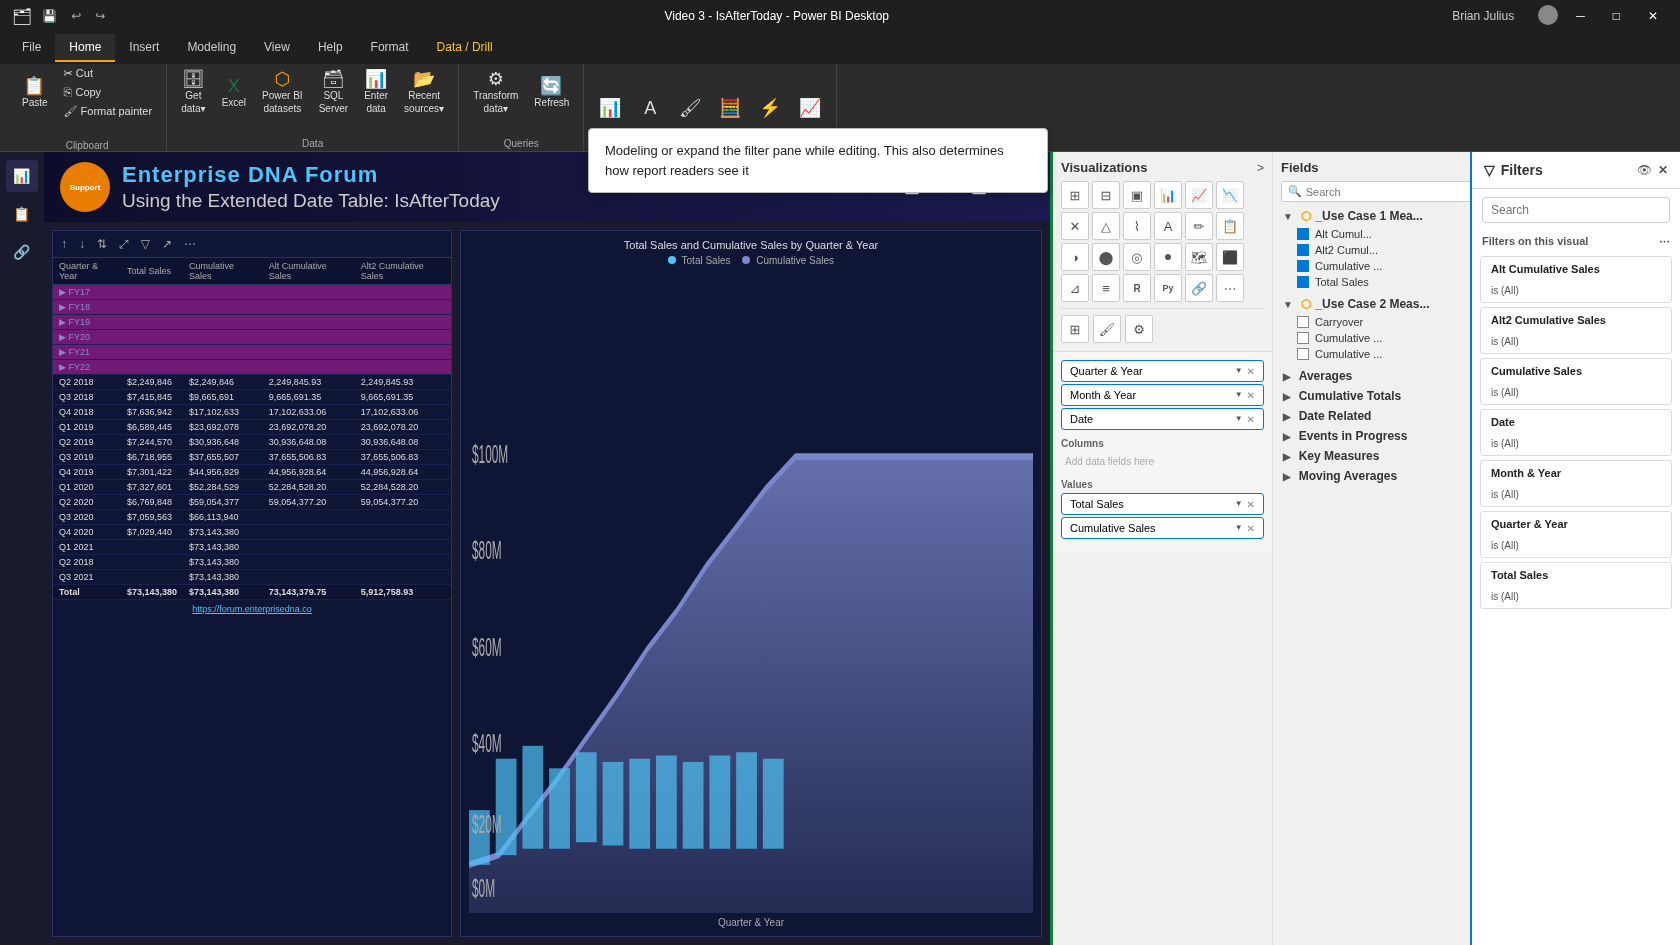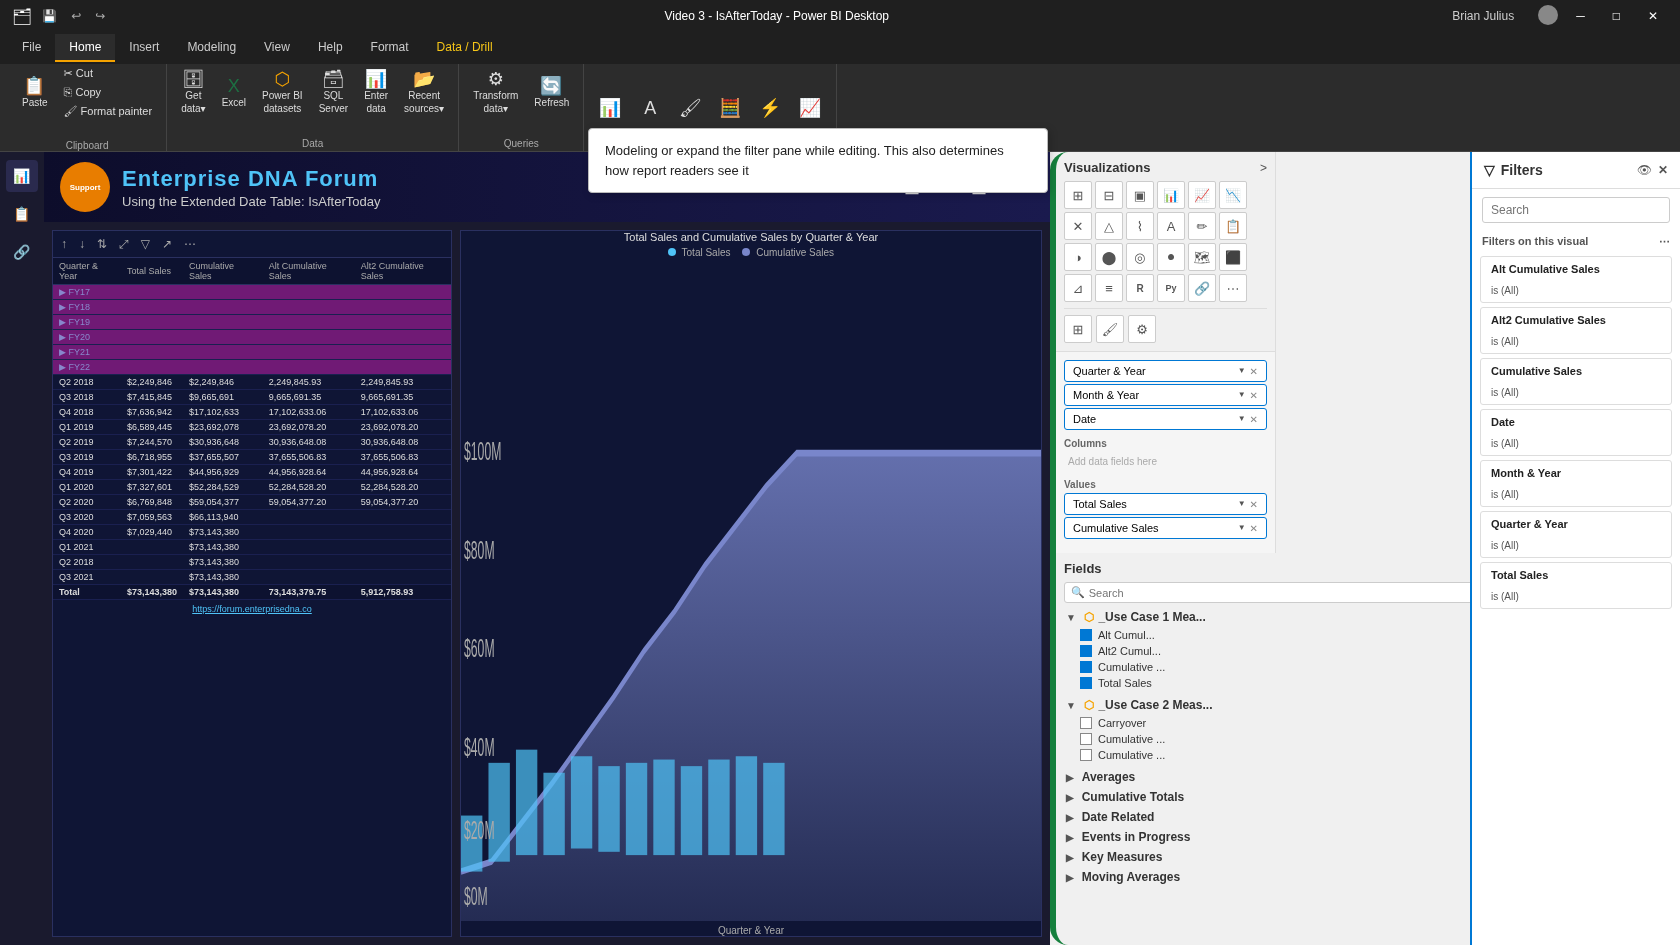--- a/index.html
+++ b/index.html
@@ -157,21 +157,21 @@
       font-weight: bold;
       text-align: left;
     }
     .report-title {
       font-size: 22px;
       font-weight: 700;
       color: #4fc3f7;
       letter-spacing: 1px;
     }
     .report-subtitle {
-      font-size: 13px;
+      font-size: 19px;
       color: #ccc;
       margin-top: 2px;
     }
     .report-right {
       margin-left: auto;
       display: flex;
       gap: 20px;
       color: #aaa;
       font-size: 11px;
     }
@@ -228,20 +228,21 @@
     table.data-table tr.total td { font-weight: bold; background: #0d1230; }
     .fy-row td { background: #701a75; color: #8888cc; }
 
     
     .chart-panel {
       flex: 1;
       background: #0f1535;
       border: 1px solid #2a3060;
       display: flex;
       flex-direction: column;
+      padding: 8px;
     }
     .chart-title {
       color: #ddd;
       font-size: 11px;
       text-align: center;
       margin-bottom: 4px;
     }
     .chart-legend {
       display: flex;
       gap: 12px;
@@ -362,24 +363,23 @@
     .well-placeholder {
       color: #aaa;
       font-size: 10px;
       padding: 4px;
     }
 
     
     .right-pane {
       width: 630px;
       display: flex;
-      flex-direction: column;
+      flex-direction: row;
       background: #f0f0f0;
-      border-left: 6px solid #15803d;
-      border-radius: 18px;
+      border-left: 3px solid #15803d;
     }
 
     .viz-col {
       width: 220px;
       border-right: 1px solid #ddd;
       display: flex;
       flex-direction: column;
     }
 
     .fields-col {

